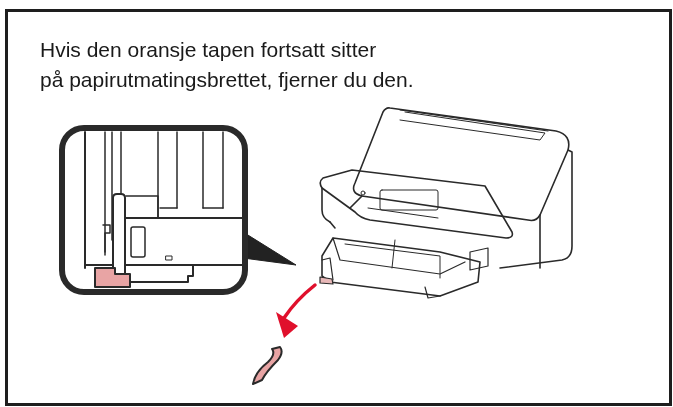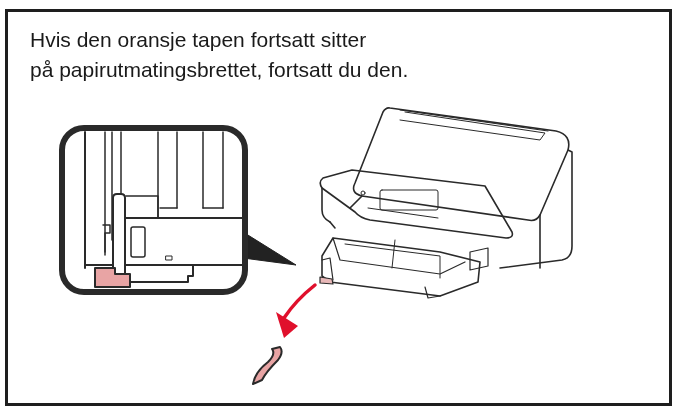--- a/index.html
+++ b/index.html
@@ -2,34 +2,34 @@
 <html><head>
 <meta charset="utf-8">
 <style>
   html, body { margin: 0; padding: 0; background: #ffffff; }
   body { width: 673px; height: 407px; position: relative; overflow: hidden; }
   .frame {
     position: absolute; left: 5px; top: 9px; width: 661px; height: 391px;
     border: 3px solid #1e1e1e; background: #ffffff;
   }
   .instruction {
-    position: absolute; left: 22px; top: 13px; margin: 0;
+    position: absolute; left: 22px; top: 13px; margin: 10px;
     font-family: "Liberation Sans", sans-serif; font-size: 21px; line-height: 30px;
     color: #1a1a1a; font-weight: normal;
   }
   .instruction span { display: block; }
   svg { position: absolute; left: 0; top: 0; }
 </style>
 </head>
 <body>
 
 <div class="frame">
   <p class="instruction">
     <span>Hvis den oransje tapen fortsatt sitter</span>
-    <span>på papirutmatingsbrettet, fortsatt du den.</span>
+    <span>på papirutmatingsbrettet, fjerner du den.</span>
   </p>
 </div>
 
 <svg width="673" height="407" viewBox="0 0 673 407">
 
   <g stroke="#2a2a2a" fill="none" stroke-linecap="round" stroke-linejoin="round">
 
     <path d="M243 232 L296 265 L243 258 Z" fill="#222" stroke="#222" stroke-width="1"></path>
     <rect x="62" y="128" width="183" height="164" rx="22" ry="22" stroke-width="6" fill="#fff"></rect>
 

